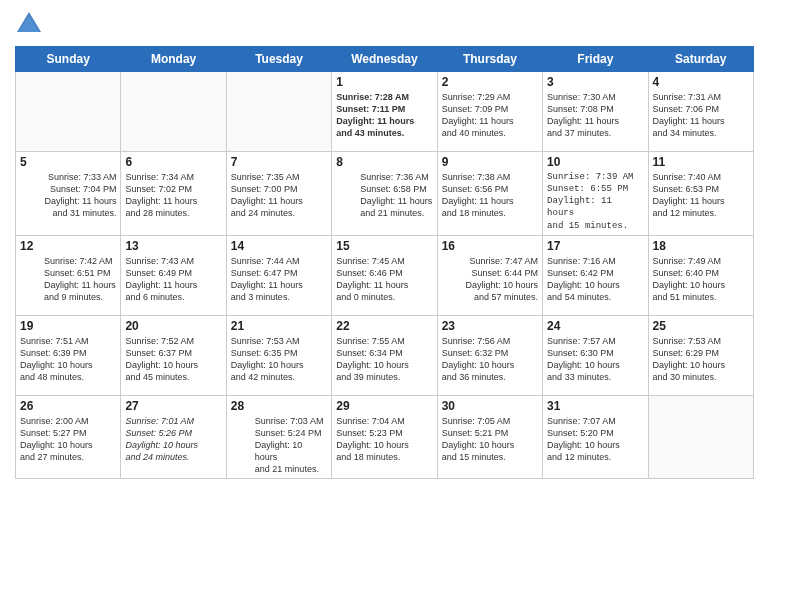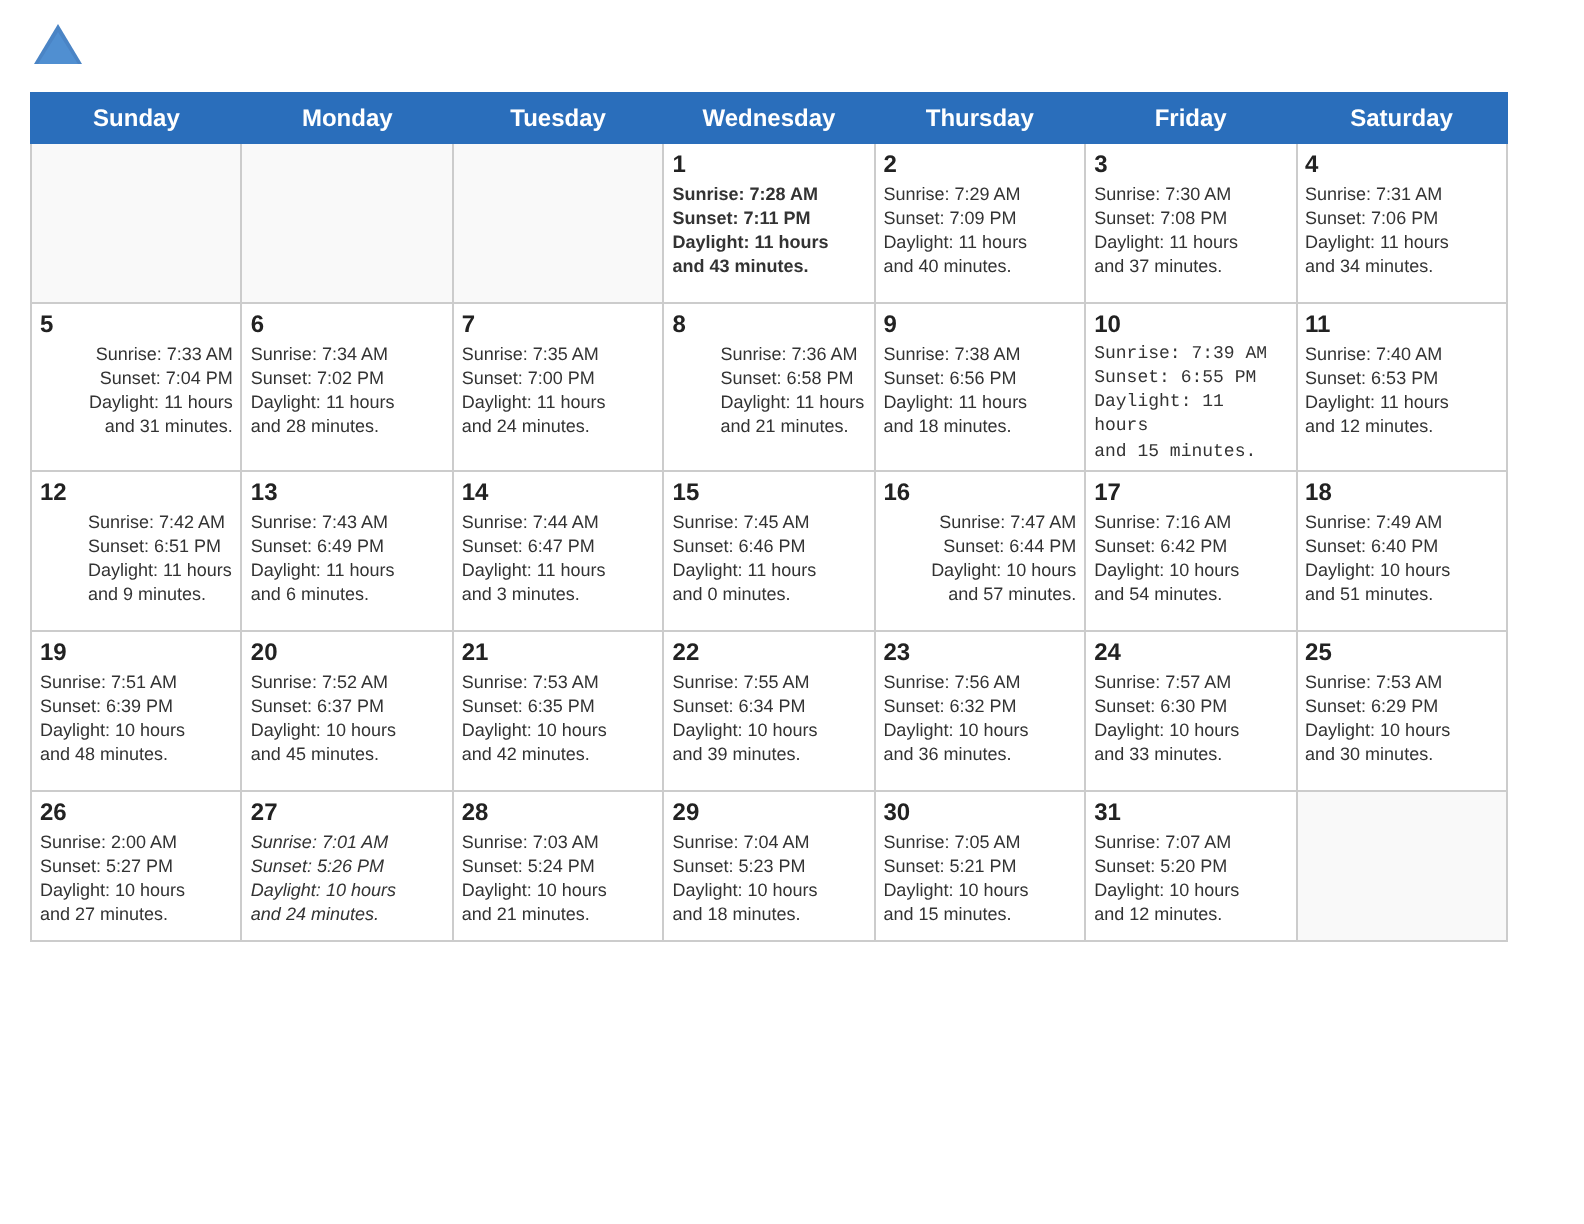--- a/index.html
+++ b/index.html
@@ -318,21 +318,21 @@
           </td>
           <td>
             <div class="day-num">27</div>
             <div class="day-info" style="white-space: pre-line; font-style: italic;">Sunrise: 7:01 AM
 Sunset: 5:26 PM
 Daylight: 10 hours
 and 24 minutes.</div>
           </td>
           <td>
             <div class="day-num">28</div>
-            <div class="day-info" style="white-space: pre-line;">Sunrise: 7:03 AM
+            <div class="day-info" style="white-space: pre-line; margin-left: 24px;">Sunrise: 7:03 AM
 Sunset: 5:24 PM
 Daylight: 10 hours
 and 21 minutes.</div>
           </td>
           <td>
             <div class="day-num">29</div>
             <div class="day-info" style="white-space: pre-line;">Sunrise: 7:04 AM
 Sunset: 5:23 PM
 Daylight: 10 hours
 and 18 minutes.</div>

